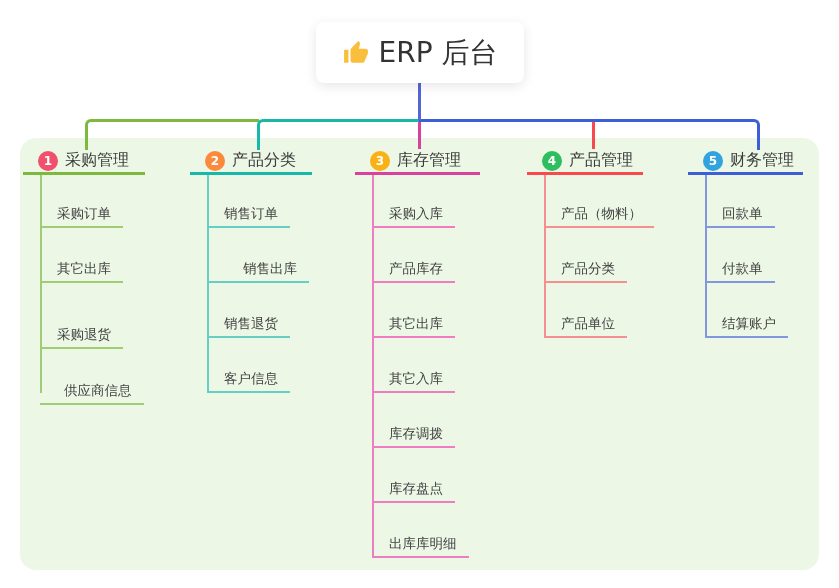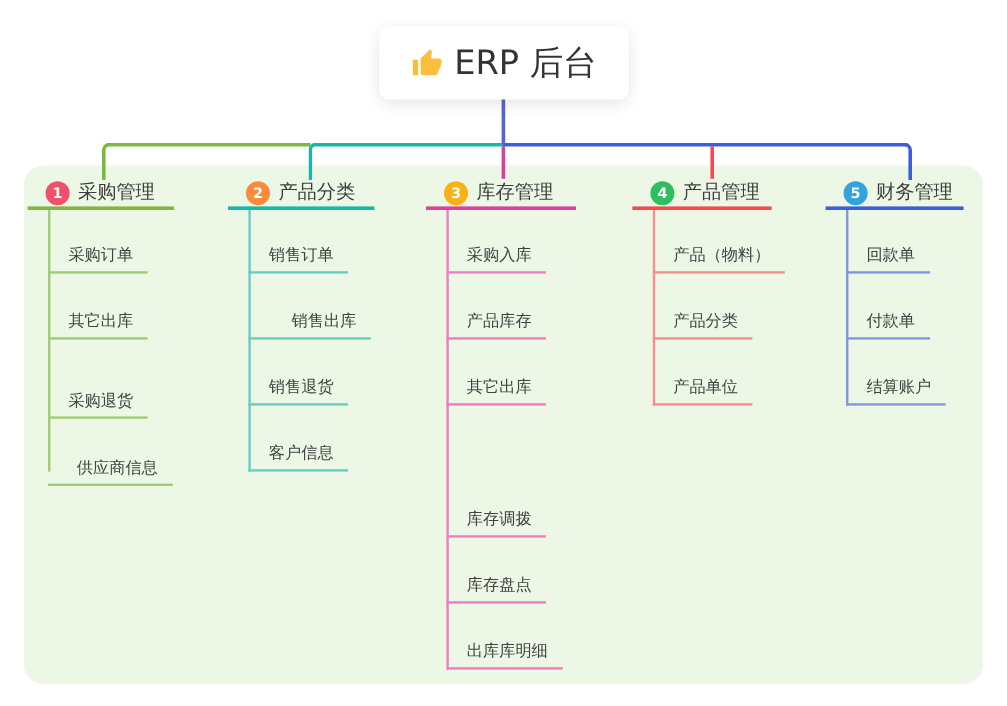--- a/index.html
+++ b/index.html
@@ -89,20 +89,21 @@
 
   <div class="branch" style="left:355px;">
     <div class="b-head" style="width: 125px; border-bottom-color: rgb(218, 65, 157);">
       <span class="badge" style="background-color: rgb(249, 177, 21);">3</span>
       <span class="b-title">库存管理</span>
     </div>
     <div class="spine" style="top: 26px; height: 383px; background-color: rgb(238, 126, 193);"></div>
     <div class="child" style="top: 51px; border-bottom-color: rgb(238, 126, 193);">采购入库</div>
     <div class="child" style="top: 106px; border-bottom-color: rgb(238, 126, 193);">产品库存</div>
     <div class="child" style="top: 161px; border-bottom-color: rgb(238, 126, 193);">其它出库</div>
+    <div class="child" style="top: 216px; border-bottom-color: rgb(238, 126, 193);">其它入库</div>
     <div class="child" style="top: 271px; border-bottom-color: rgb(238, 126, 193);">库存调拨</div>
     <div class="child" style="top: 326px; border-bottom-color: rgb(238, 126, 193);">库存盘点</div>
     <div class="child" style="top: 381px; border-bottom-color: rgb(238, 126, 193);">出库库明细</div>
   </div>
 
   <div class="branch" style="left:527px;">
     <div class="b-head" style="width: 116px; border-bottom-color: rgb(248, 73, 79);">
       <span class="badge" style="background-color: rgb(46, 189, 95);">4</span>
       <span class="b-title">产品管理</span>
     </div>

